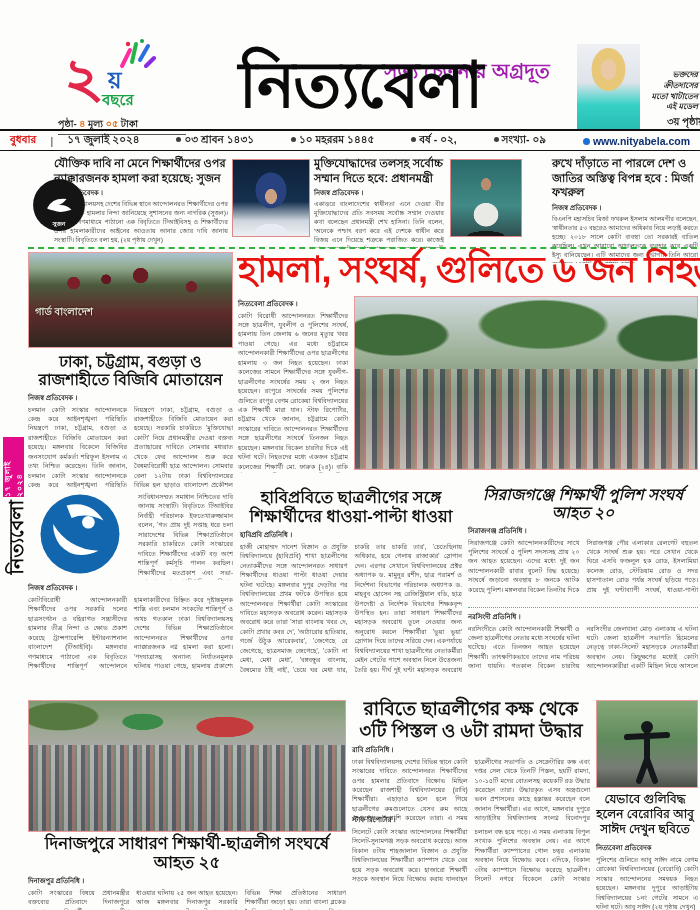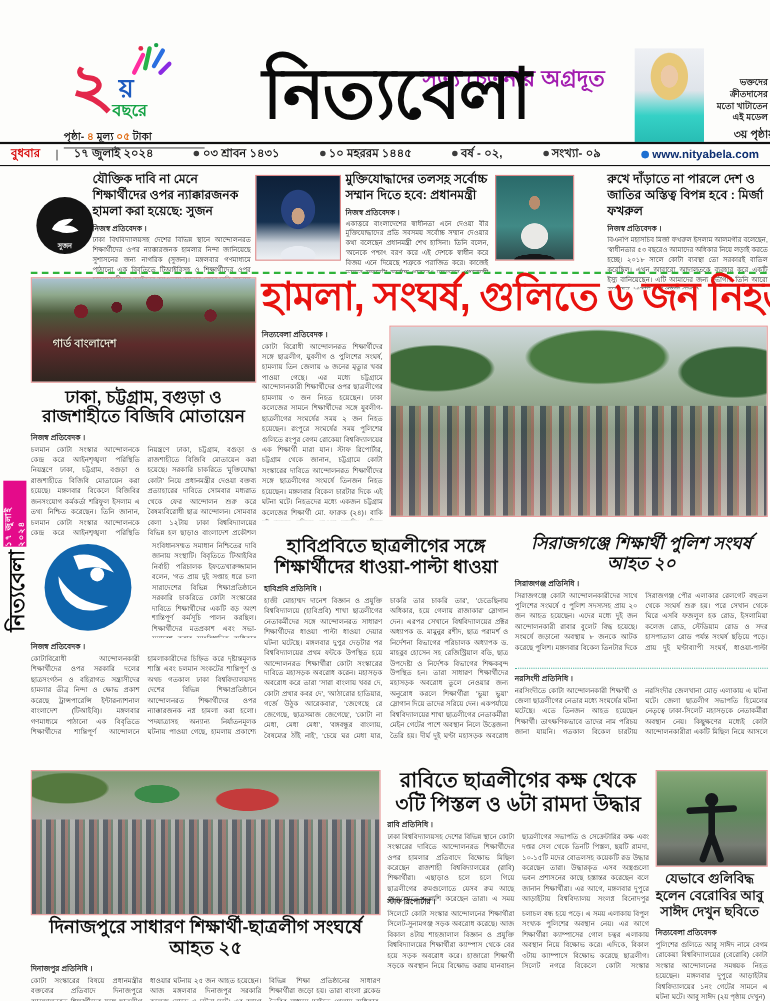--- a/index.html
+++ b/index.html
@@ -27,21 +27,21 @@
   .tagline{position:absolute;left:352px;top:56px;width:230px;text-align:center;
     font-size:20px;font-weight:900;color:#a21caf;}
   .mast-title{position:absolute;left:140px;top:52px;width:440px;text-align:center;
     font-size:64px;font-weight:900;color:#0a0a0a;letter-spacing:-2px;line-height:1.05;}
   .model{position:absolute;left:577px;top:44px;width:63px;height:85px;border:0;
     background:
       radial-gradient(ellipse 17px 22px at 50% 30%, #ecc9a6 45%, transparent 48%),
       radial-gradient(ellipse 30px 38px at 50% 30%, #e8c878 55%, transparent 58%),
       linear-gradient(180deg,#eef0f4 0%,#dfe4ea 45%,#35d1c6 72%,#28bdb4 100%);}
   .promo{position:absolute;left:640px;top:70px;width:58px;text-align:right;
-    font-size:8px;font-weight:bold;line-height:1.35;white-space:pre-line;}
+    font-size:8px;font-weight:bold;line-height:1.35;white-space:pre-line;font-style:italic;}
   .promo-ref{position:absolute;left:640px;top:114px;width:58px;
     font-size:10px;font-weight:bold;margin-left:27px;}
   
   .datebar{position:absolute;left:0;top:129px;width:700px;height:22px;
     border-top:2px solid #111;border-bottom:1px solid #111;box-sizing:border-box;
     display:flex;align-items:center;padding:0 10px;font-size:10.5px;font-weight:bold;}
   .datebar .day{color:#d80b0b;}
   .datebar .vbar{margin:0 14px;color:#333;font-weight:normal;}
   .datebar .item{margin-right:0;}
   .datebar .sp{flex:1;}
@@ -79,21 +79,21 @@
   
   .bgb{position:absolute;left:28px;top:252px;width:205px;}
   .bgb-photo{width:205px;height:96px;
     background:
       radial-gradient(circle 9px at 22% 32%, #7a1e28 68%, transparent 72%),
       radial-gradient(circle 11px at 55% 24%, #6b1b24 68%, transparent 72%),
       radial-gradient(circle 8px at 80% 36%, #70202a 68%, transparent 72%),
       radial-gradient(circle 7px at 38% 28%, #611822 68%, transparent 72%),
       linear-gradient(180deg,#aac3d2 0%,#8fa98c 16%,#4c5a3c 34%,#5d2b2b 64%,#2f2620 100%);}
   .bgb-overlay{position:absolute;left:6px;bottom:26px;color:#efe9d8;font-size:10px;
-    font-weight:bold;text-shadow:0 0 2px #000;margin-left:13px;}
+    font-weight:bold;text-shadow:0 0 2px #000;}
   .bgb-head{font-size:15.5px;margin-top:5px;}
   .mainstory{position:absolute;left:238px;top:250px;width:460px;}
   .main-head{font-size:36px;font-weight:900;color:#e8120e;text-align:center;
     white-space:nowrap;letter-spacing:-1px;line-height:1.1;}
   .main-flex{display:flex;gap:6px;margin-top:6px;}
   .main-col{width:110px;}
   .main-photo{flex:1;height:174px;
     background:
       radial-gradient(ellipse 90px 36px at 12% 22%, #3f6b3a 55%, transparent 60%),
       radial-gradient(ellipse 110px 42px at 55% 16%, #4a7a42 55%, transparent 60%),
@@ -188,21 +188,21 @@
     <span class="sp"></span>
     <span class="item web"><span class="globe"></span><span>www.nityabela.com</span></span>
   </div>
 
   <section class="briefA" style="left:28px;width:200px;">
     <svg class="sujon-logo" viewBox="0 0 100 100">
       <circle cx="50" cy="50" r="48" fill="#141414"></circle>
       <path d="M28 56 q10 -20 36 -17 q-7 9 -15 11 q16 -1 24 9 q-20 7 -33 1 q-9 -1 -12 -4z" fill="#fff"></path>
       <text x="50" y="88" text-anchor="middle" font-size="11" fill="#fff" font-weight="bold">সুজন</text>
     </svg>
-    <div style="margin-left:56px;">
+    <div style="margin-left:26px;font-family:Liberation Serif, serif;">
       <div class="brief-head">যৌক্তিক দাবি না মেনে শিক্ষার্থীদের ওপর ন্যাক্কারজনক হামলা করা হয়েছে: সুজন</div>
       <div class="byline">নিজস্ব প্রতিবেদক ।</div>
       <div class="brief-body" style="height:46px;">ঢাকা বিশ্ববিদ্যালয়সহ দেশের বিভিন্ন স্থানে আন্দোলনরত শিক্ষার্থীদের ওপর ন্যাক্কারজনক হামলার নিন্দা জানিয়েছে সুশাসনের জন্য নাগরিক (সুজন)। মঙ্গলবার গণমাধ্যমে পাঠানো এক বিবৃতিতে টিআইবিসহ ও শিক্ষার্থীদের ওপর হামলাকারীদের আইনের আওতায় আনার জোর দাবি জানায় সংস্থাটি। বিবৃতিতে বলা হয়, (২য় পৃষ্ঠায় দেখুন)</div>
     </div>
   </section>
 
   <section class="briefA" style="left:232px;width:212px;">
     <div class="pmphoto"></div>
     <div style="margin-left:82px;">
       <div class="brief-head">মুক্তিযোদ্ধাদের তলসহ় সর্বোচ্চ সম্মান দিতে হবে: প্রধানমন্ত্রী</div>

